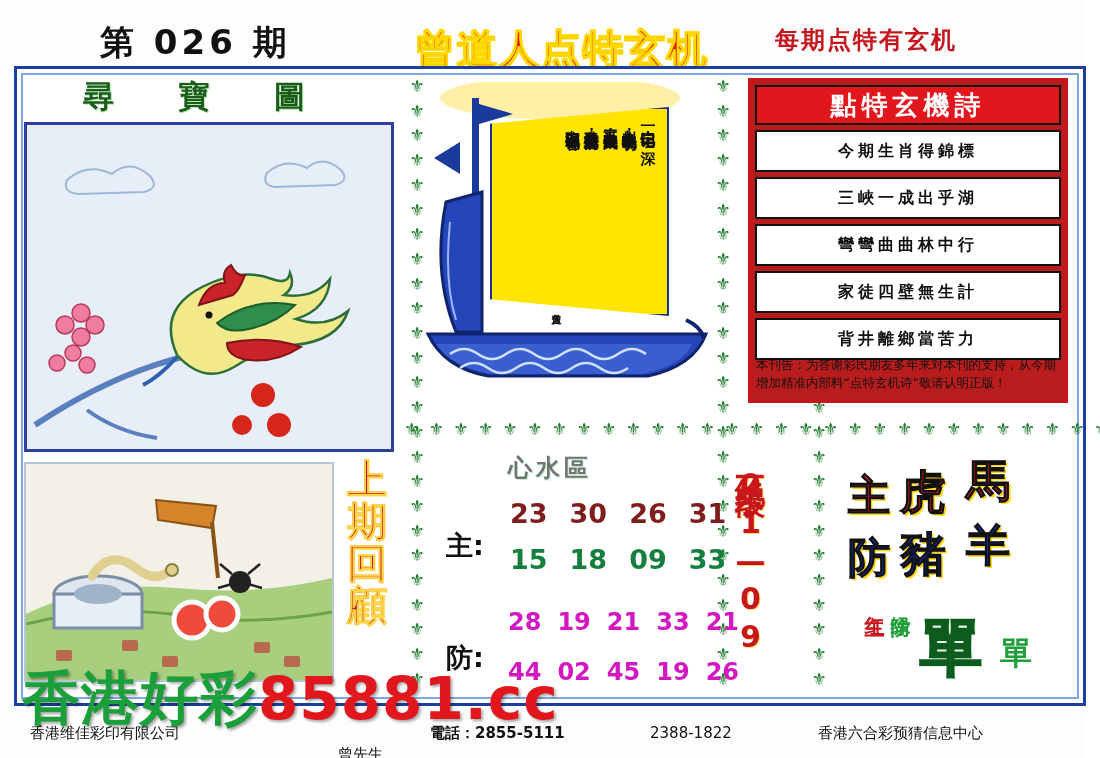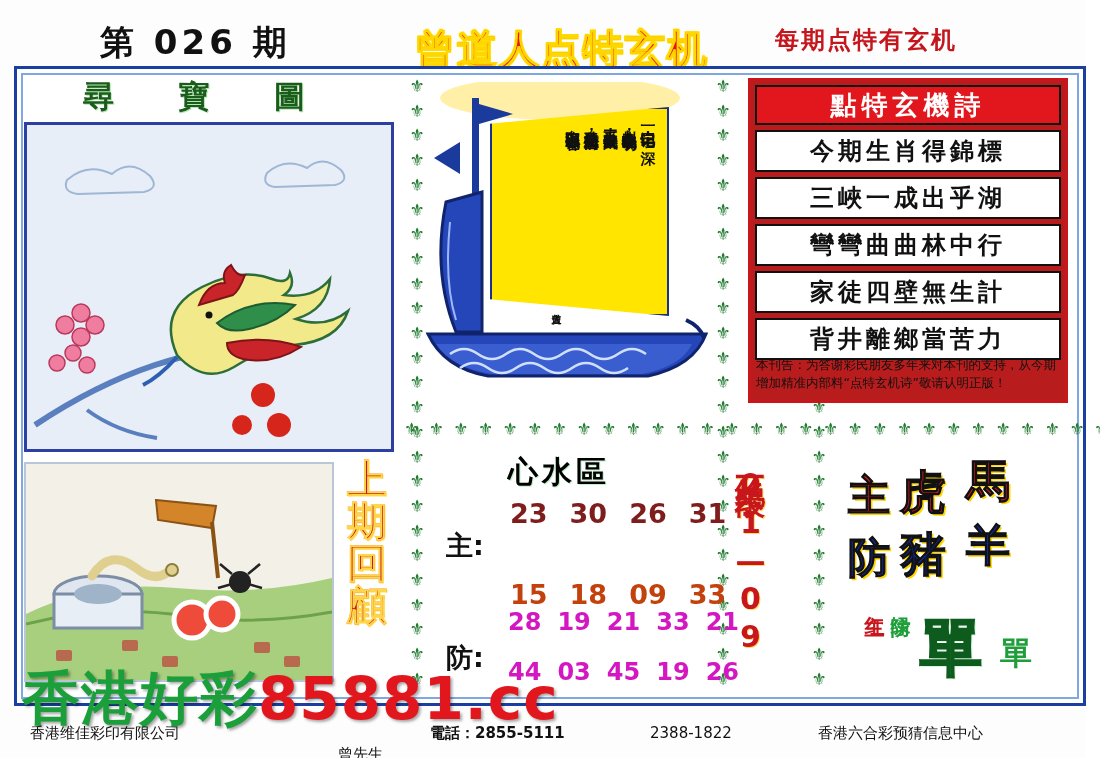--- a/index.html
+++ b/index.html
@@ -136,46 +136,46 @@
   }
   .poem-head span{
     font-size:26px;font-weight:bold;color:#ffffff;letter-spacing:5px;
   }
   .poem-line{
     height:42px;margin-top:5px;border:2px solid #111;
     display:flex;align-items:center;justify-content:center;
     background:#fff;box-sizing:border-box;
   }
   .poem-line span{
-    font-size:24px;font-weight:bold;color:#111;letter-spacing:4px;font-family:Liberation Serif, serif;
+    font-size:16px;font-weight:bold;color:#111;letter-spacing:4px;font-family:Liberation Serif, serif;
   }
   .poem-note{
     position:absolute;left:750px;top:352px;width:316px;
     font-size:12.5px;color:#111;line-height:1.45;
     padding:4px 6px;box-sizing:border-box;
   }
   
   .xinshui-title{
     position:absolute;left:508px;top:452px;
-    font-size:30px;font-weight:bold;color:#000000;
+    font-size:24px;font-weight:bold;color:#737373;
     letter-spacing:4px;
     text-shadow:1px 1px 0 #bff0c9;
     text-align:center;
   }
   .num-label{
     position:absolute;font-size:27px;font-weight:bold;color:#111;
   }
   .num-label.zhu{left:446px;top:528px;}
   .num-label.fang{left:446px;top:640px;}
   .numrow{
     position:absolute;display:flex;gap:22px;
     font-size:27px;font-weight:bold;
   }
   .numrow.r1{left:510px;top:498px;color:#7f1d1d;}
-  .numrow.r2{left:510px;top:579px;color:#c2410c;align-items:flex-end;}
+  .numrow.r2{left:510px;top:544px;color:#15803d;align-items:flex-end;}
   .numrow.r3{left:508px;top:608px;color:#d318c1;font-size:24px;gap:16px;}
   .numrow.r4{left:508px;top:658px;color:#d318c1;font-size:24px;gap:16px;}
   
   .kill-vert{
     position:absolute;left:726px;top:455px;width:44px;height:230px;
     writing-mode:vertical-rl;text-orientation:upright;
     font-size:30px;font-weight:bold;color:#c8161d;
     letter-spacing:3px;
     text-shadow:1px 1px 0 #ffd96b;
   }
@@ -485,21 +485,21 @@
   </div>
   <div class="numrow r3">
     <span>28</span>
     <span>19</span>
     <span>21</span>
     <span>33</span>
     <span>21</span>
   </div>
   <div class="numrow r4">
     <span>44</span>
-    <span>03</span>
+    <span>02</span>
     <span>45</span>
     <span>19</span>
     <span>26</span>
   </div>
 
   <div class="kill-vert">绝杀一段01—09</div>
 
   <div class="zodiac z-zhu">主</div>
   <div class="zodiac z-hu">虎</div>
   <div class="zodiac z-ma">馬</div>

